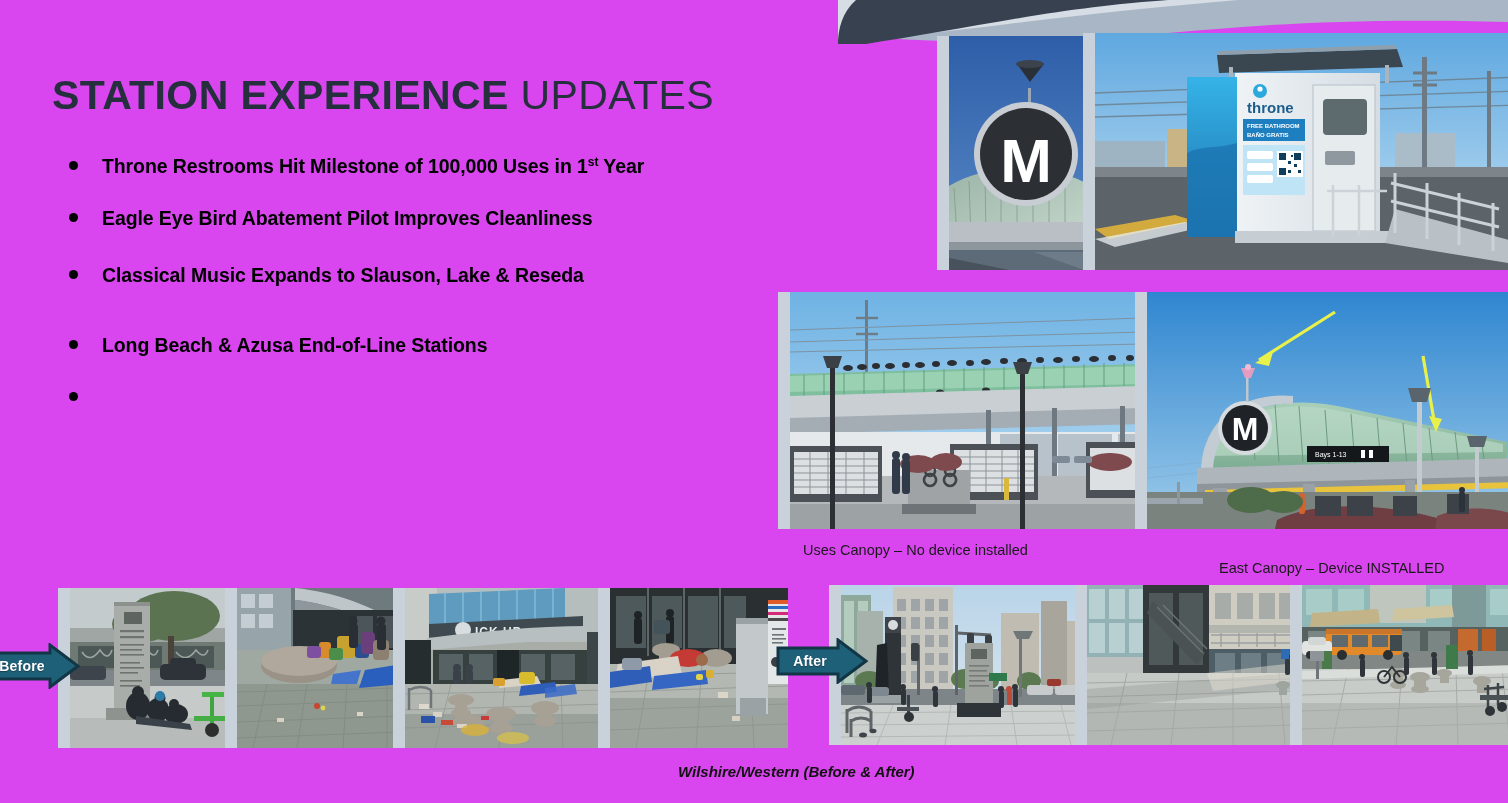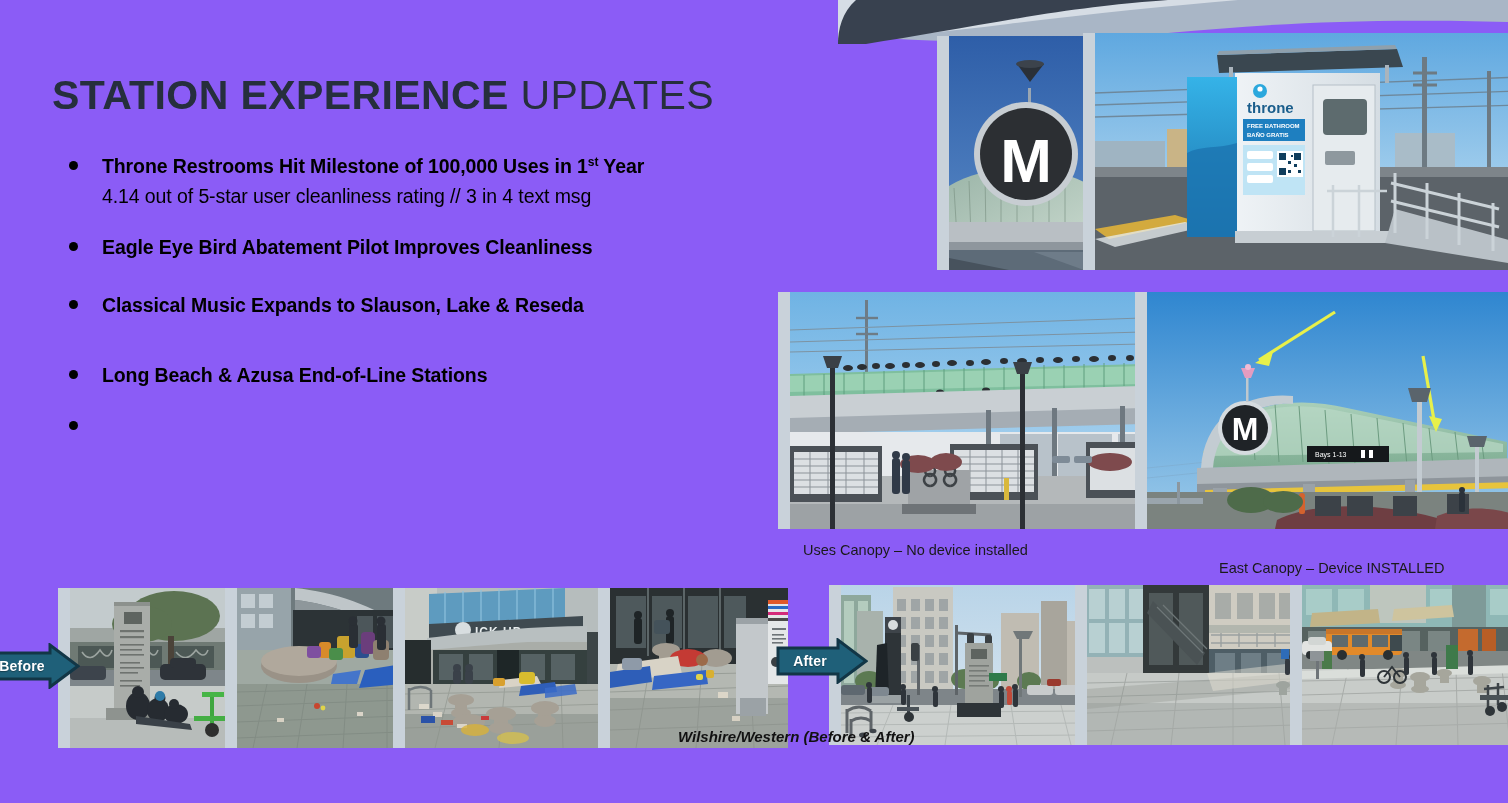--- a/index.html
+++ b/index.html
@@ -8,21 +8,21 @@
     padding: 0;
     background: #ffffff;
   }
   body {
     font-family: "Liberation Sans", sans-serif;
   }
   #slide {
     position: relative;
     width: 1508px;
     height: 803px;
-    background: #8b5cf6;
+    background: #d946ef;
     overflow: hidden;
   }
 
   
   .swoosh-wrap {
     position: absolute;
     top: 0;
     right: 0;
     width: 670px;
     height: 46px;
@@ -148,21 +148,20 @@
   <div class="title">
     <span class="t-bold">STATION EXPERIENCE</span>
     <span class="t-light">UPDATES</span>
   </div>
 
   <div class="bullets">
 
     <div class="bullet-row" style="margin-bottom:22px;">
       <span class="bullet-dot"></span>
       <div class="b-head"><span>Throne Restrooms Hit Milestone of 100,000 Uses in 1</span><sup>st</sup><span> Year</span></div>
-      <div class="b-sub">4.14 out of 5-star user cleanliness rating // 3 in 4 text msg</div>
     </div>
 
     <div class="bullet-row" style="margin-bottom:28px;">
       <span class="bullet-dot"></span>
       <div class="b-head">Eagle Eye Bird Abatement Pilot Improves Cleanliness</div>
     </div>
 
     <div class="bullet-row" style="margin-bottom:40px;">
       <span class="bullet-dot"></span>
       <div class="b-head">Classical Music Expands to Slauson, Lake &amp; Reseda</div>
@@ -1273,15 +1272,15 @@
     </svg>
   </div>
 
   <div class="arrow-banner" style="left:776px; top:638px;">
     <svg viewBox="0 0 92 46" preserveAspectRatio="none">
       <path d="M2,10 L62,10 L62,2 L90,23 L62,44 L62,36 L2,36 Z" fill="#1F6079" stroke="#123646" stroke-width="3"></path>
     </svg>
     <div class="arrow-label">After</div>
   </div>
 
-  <div class="cap-italic" style="left:678px; top:728px;">Wilshire/Western (Before &amp; After)</div>
+  <div class="cap-italic" style="left:678px; top:763px;">Wilshire/Western (Before &amp; After)</div>
 
 </div>
 
 </body></html>

